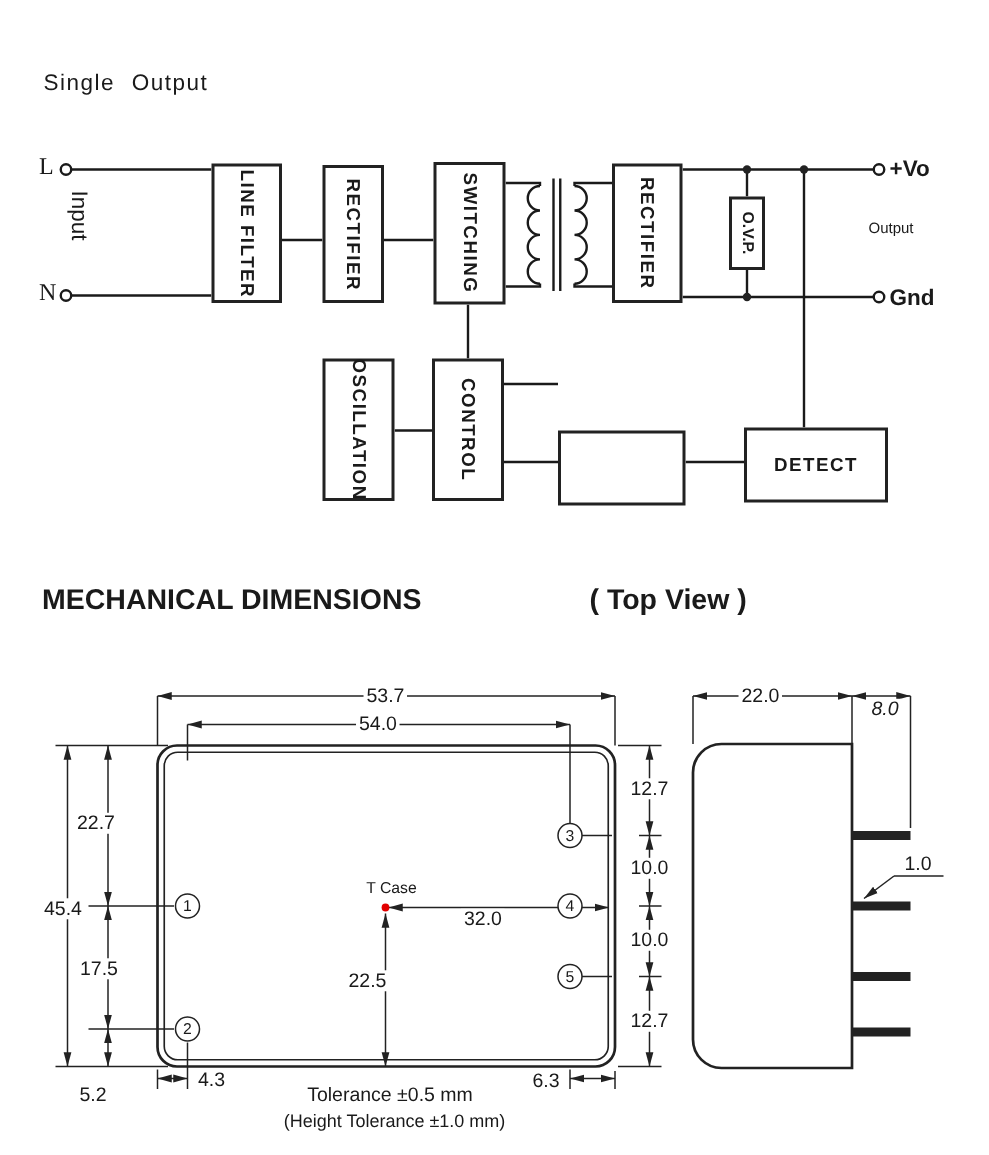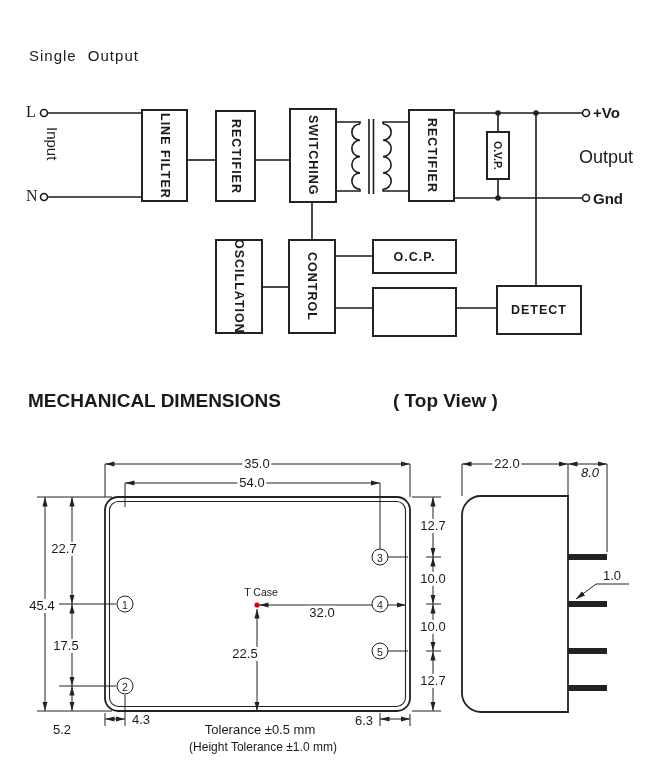--- a/index.html
+++ b/index.html
@@ -92,29 +92,28 @@
     </g>
   </svg>
 
   <div class="blk vtxt" style="left:141px;top:109px;width:47px;height:93px;">LINE FILTER</div>
   <div class="blk vtxt" style="left:215px;top:110px;width:41px;height:92px;">RECTIFIER</div>
   <div class="blk vtxt" style="left:289px;top:108px;width:48px;height:95px;">SWITCHING</div>
   <div class="blk vtxt" style="left:408px;top:109px;width:47px;height:93px;">RECTIFIER</div>
   <div class="blk vtxt" style="left:486px;top:131px;width:24px;height:49px;font-size:10.5px;letter-spacing:0;">O.V.P.</div>
   <div class="blk vtxt" style="left:215px;top:239px;width:48px;height:95px;">OSCILLATION</div>
   <div class="blk vtxt" style="left:288px;top:239px;width:48px;height:95px;">CONTROL</div>
-  <div class="blk" style="left:372px;top:239px;width:85px;height:35px;">O.C.P.</div>
   <div class="blk" style="left:372px;top:287px;width:85px;height:50px;"></div>
-  <div class="blk" style="left:496px;top:285px;width:86px;height:50px;">DETECT</div>
+  <div class="blk" style="left:496px;top:285px;width:96px;height:50px;">DETECT</div>
 
   <div class="term-lbl" style="left:26px;top:103px;">L</div>
   <div class="term-lbl" style="left:26px;top:187px;">N</div>
   <div class="abs vtxt" style="left:44px;top:127px;height:58px;font-size:15px;">Input</div>
   <div class="out-lbl" style="left:593px;top:104px;">+Vo</div>
-  <div class="abs" style="left:579px;top:147px;font-size:18px;">Output</div>
+  <div class="abs" style="left:579px;top:147px;font-size:10px;">Output</div>
   <div class="out-lbl" style="left:593px;top:190px;">Gnd</div>
 
   <div class="abs h2" style="left:28px;top:390px;">MECHANICAL DIMENSIONS</div>
   <div class="abs h2" style="left:393px;top:390px;">( Top View )</div>
 
   <div class="abs" style="left:0;top:380px;width:659px;height:390px;">
     <svg width="659" height="390" viewBox="0 0 659 390">
       <defs>
         <marker id="mS" markerWidth="10" markerHeight="8" refX="0.5" refY="4" orient="auto" markerUnits="userSpaceOnUse">
           <path d="M10,1.4 L0.5,4 L10,6.6 Z" fill="#222"></path>
@@ -189,21 +188,21 @@
         <path d="M568,84 H607" marker-start="url(#mS)" marker-end="url(#mE)"></path>
         <path d="M607,84 V172"></path>
 
         <path d="M596,204 H629"></path>
         <path d="M596,204 L576,219" marker-end="url(#mE)"></path>
       </g>
 
       <circle cx="257" cy="225" r="2.6" fill="#e20000"></circle>
     </svg>
 
-    <div class="dimlbl" style="left:257px;top:84px;">35.0</div>
+    <div class="dimlbl" style="left:257px;top:84px;">53.7</div>
     <div class="dimlbl" style="left:252px;top:103px;">54.0</div>
     <div class="dimlbl" style="left:42px;top:226px;">45.4</div>
     <div class="dimlbl" style="left:64px;top:169px;">22.7</div>
     <div class="dimlbl" style="left:66px;top:266px;">17.5</div>
     <div class="dimlbl" style="left:62px;top:321px;margin-top:29px;">5.2</div>
     <div class="dimlbl" style="left:433px;top:146px;">12.7</div>
     <div class="dimlbl" style="left:433px;top:199px;">10.0</div>
     <div class="dimlbl" style="left:433px;top:247px;">10.0</div>
     <div class="dimlbl" style="left:433px;top:301px;">12.7</div>
     <div class="dimlbl" style="left:141px;top:340px;">4.3</div>

